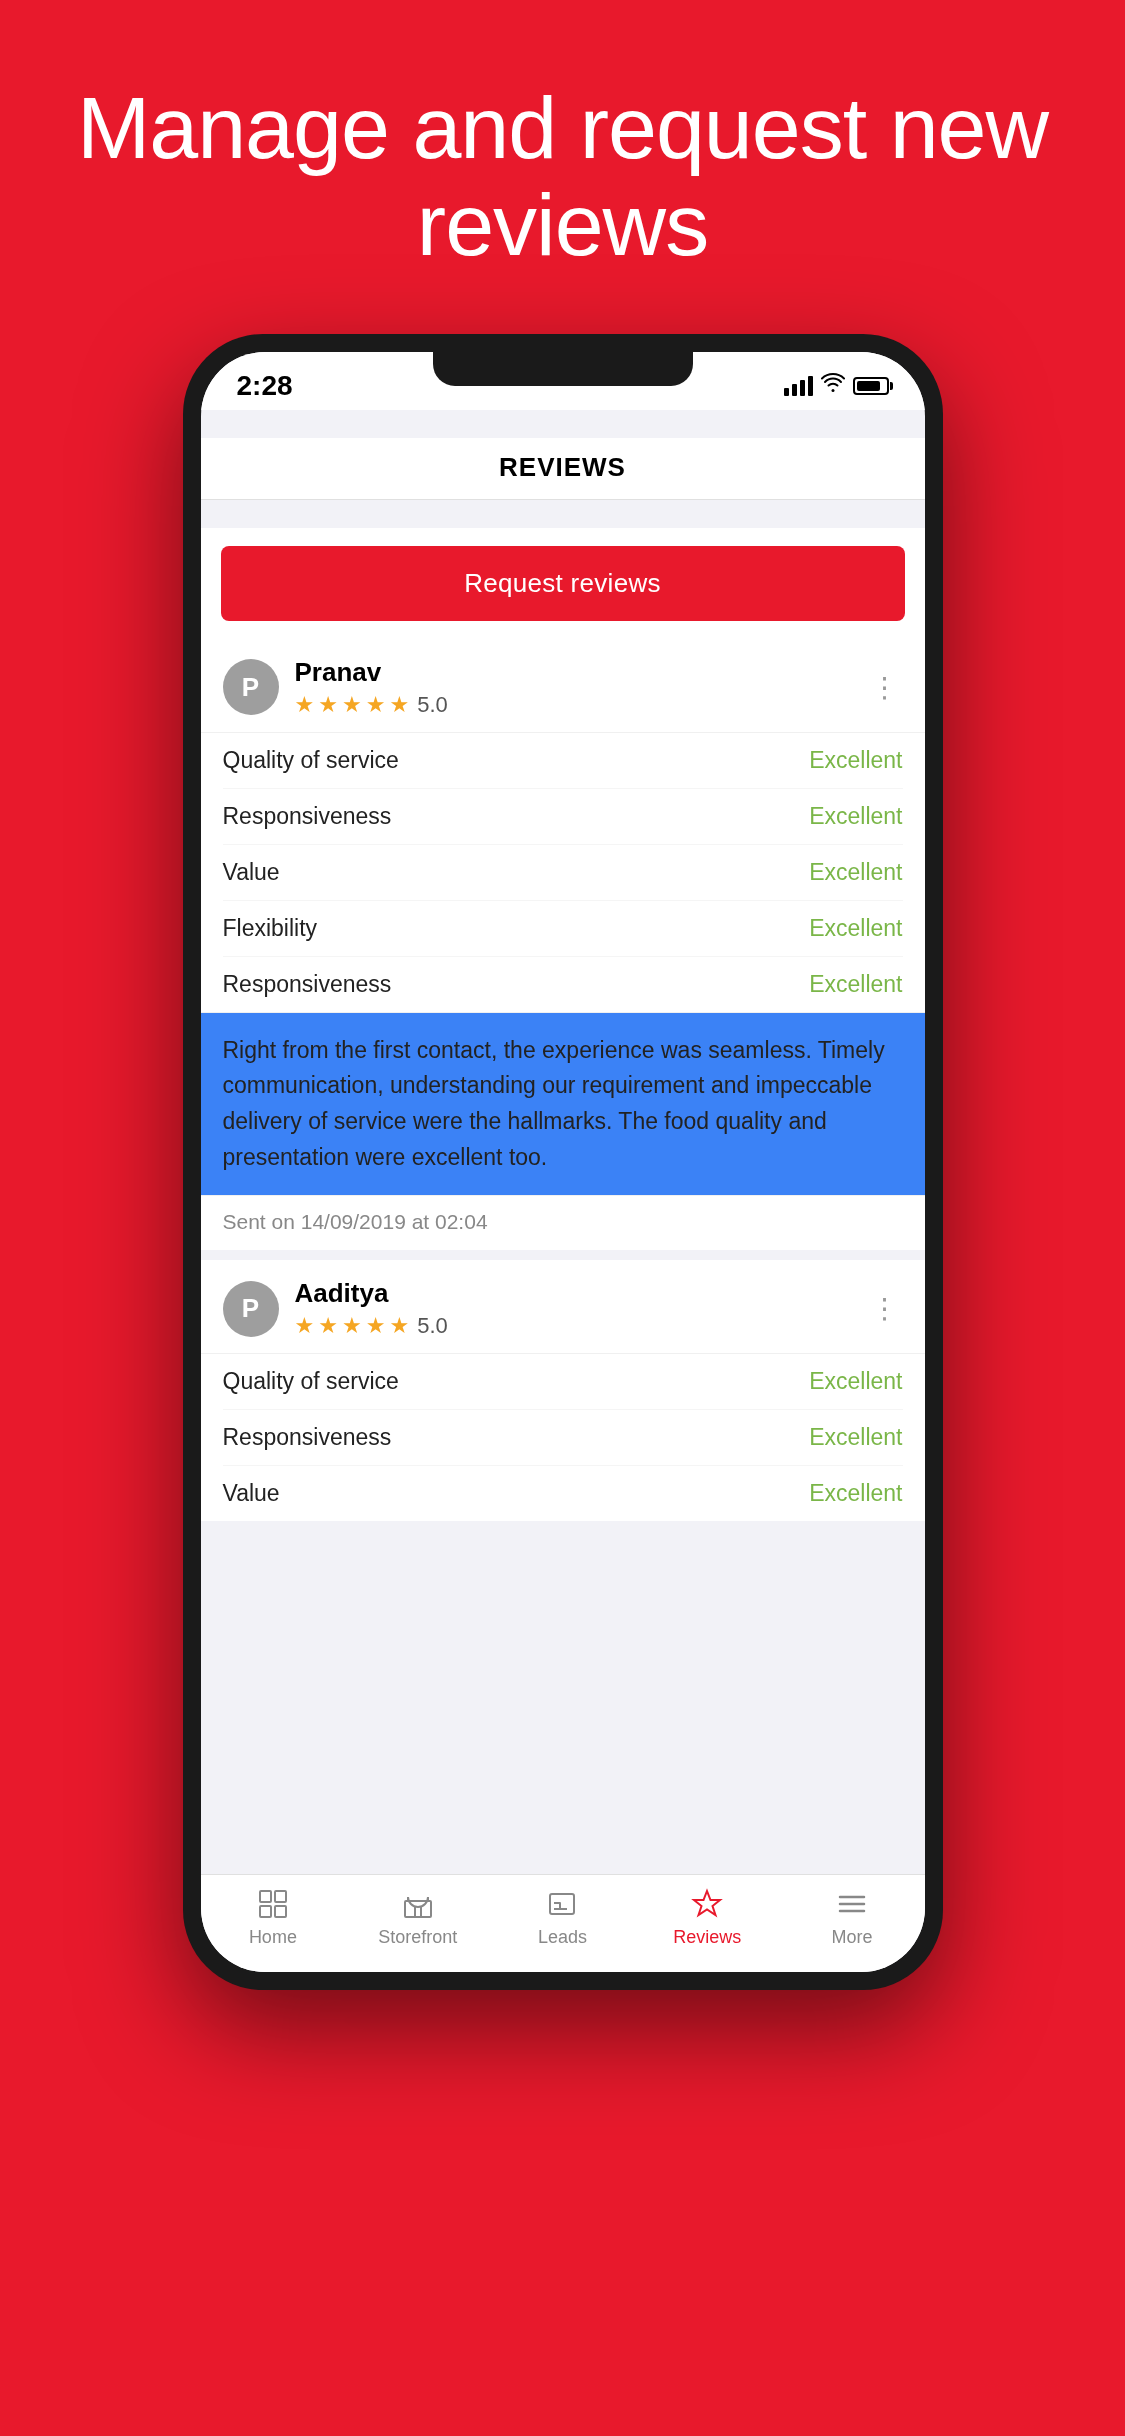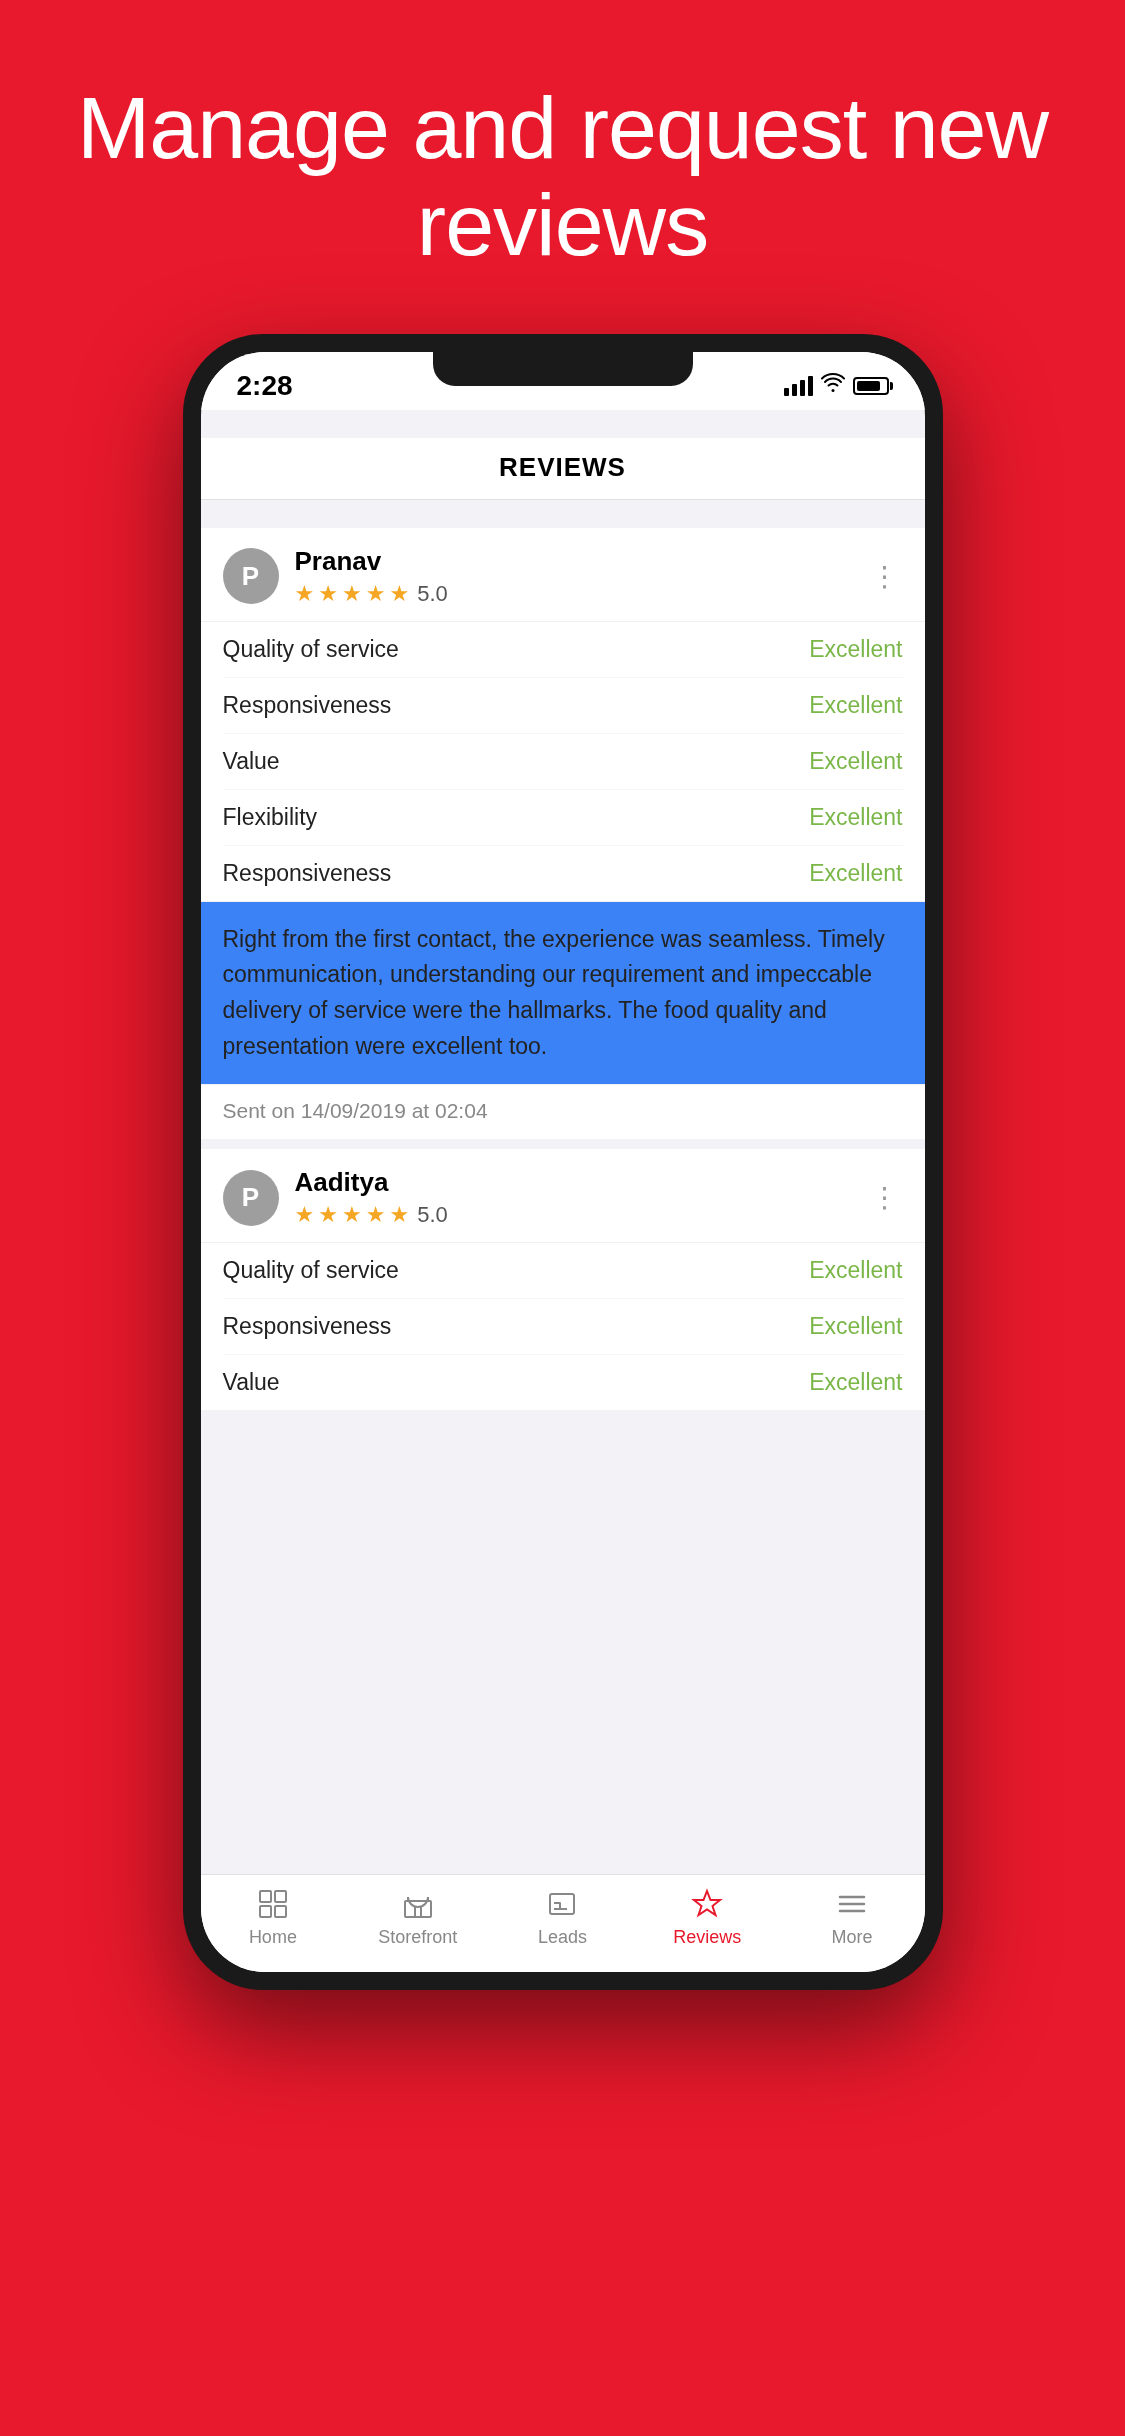--- a/index.html
+++ b/index.html
@@ -352,20 +352,23 @@
         <div class="battery-icon">
           <div class="battery-fill"></div>
         </div>
       </div>
     </div>
 
     <div class="nav-title">REVIEWS</div>
 
     <div class="screen-content">
 
+      <div class="request-btn-wrap">
+        <button class="request-btn">Request reviews</button>
+      </div>
 
 
       <div class="reviews-list">
 
         <div class="review-card">
           <div class="review-header">
             <div class="reviewer-avatar">P</div>
             <div class="reviewer-info">
               <div class="reviewer-name">Pranav</div>
               <div class="star-row">

